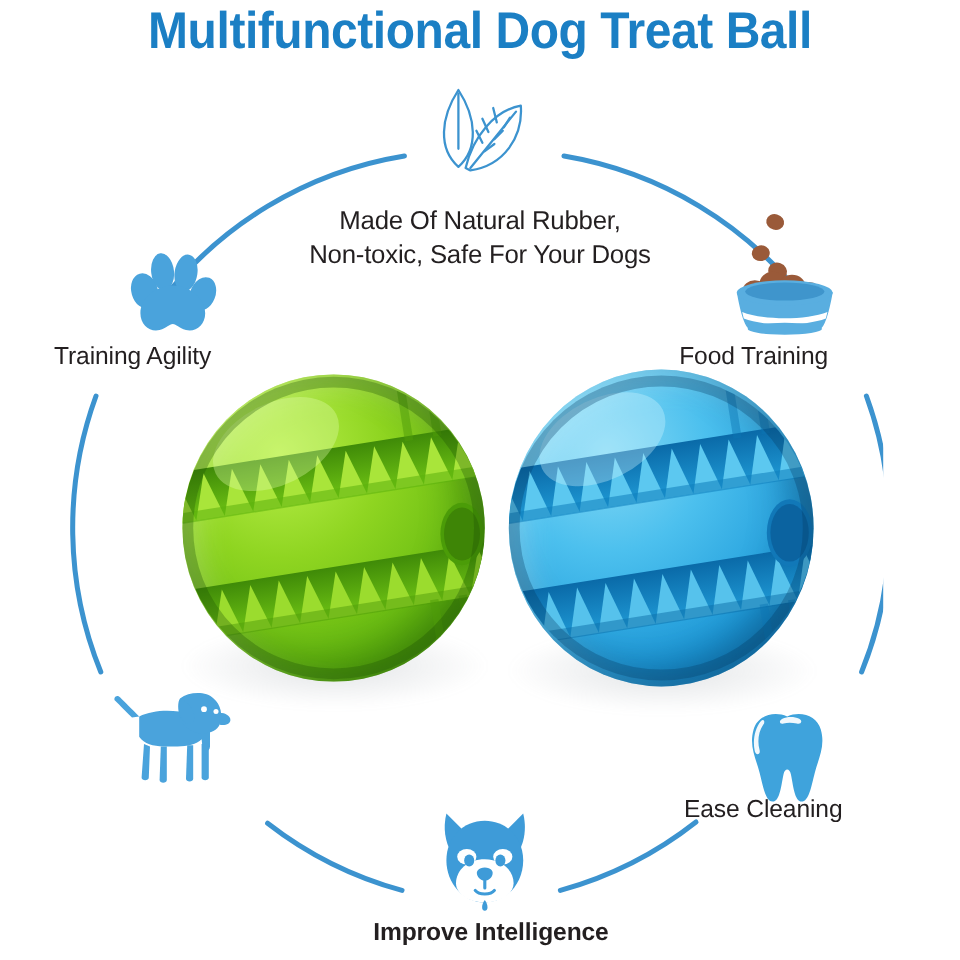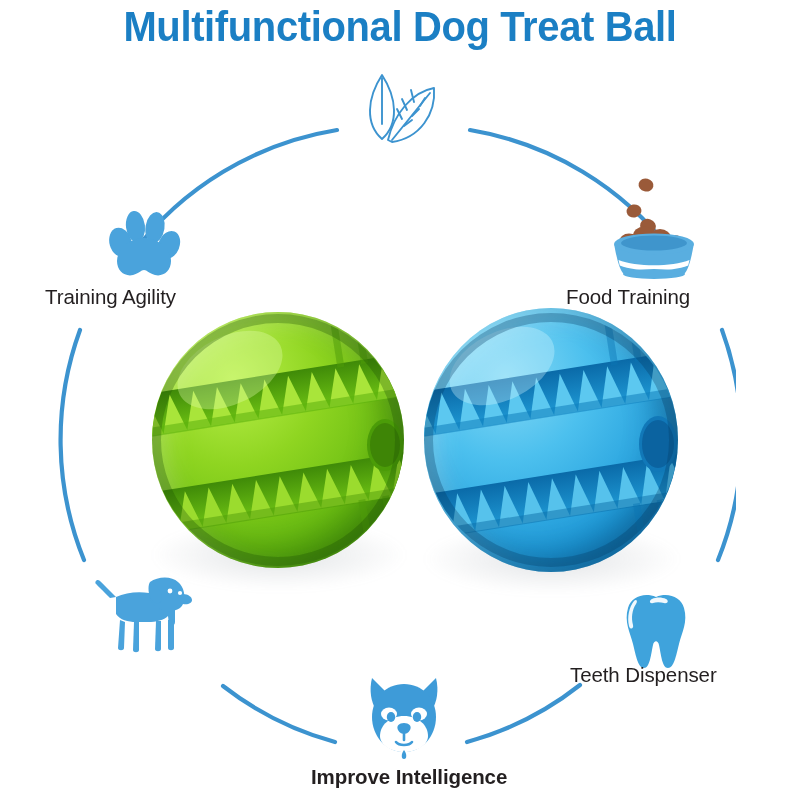--- a/index.html
+++ b/index.html
@@ -113,20 +113,24 @@
         <path d="M62 40 L59 28"></path>
         <path d="M55 48 L50 37"></path>
         <path d="M50 57 L45 47"></path>
         <path d="M68 44 L73 36"></path>
         <path d="M60 54 L67 47"></path>
         <path d="M52 64 L60 58"></path>
       </g>
     </svg>
   </div>
 
+  <div class="center-claim">
+    <span>Made Of Natural Rubber,</span>
+    <span>Non-toxic, Safe For Your Dogs</span>
+  </div>
 
   <div class="icon-box" style="left:98px;top:208px;width:84px;height:78px;">
     <svg viewBox="0 0 84 78" width="84" height="78">
       <g fill="#4AA3DC">
         <ellipse cx="22.5" cy="34.5" rx="11" ry="15" transform="rotate(-16 22.5 34.5)"></ellipse>
         <ellipse cx="37.5" cy="18.5" rx="9.5" ry="15.5" transform="rotate(-7 37.5 18.5)"></ellipse>
         <ellipse cx="57" cy="19.5" rx="9.5" ry="15.5" transform="rotate(9 57 19.5)"></ellipse>
         <ellipse cx="71" cy="37" rx="10.5" ry="14.5" transform="rotate(22 71 37)"></ellipse>
         <path d="M46 30 C60 30 73 41 73 53 C73 63 65 69 57 67 C51 65.5 49 62 46 62
                  C43 62 41 65.5 35 67 C27 69 19 63 19 53 C19 41 32 30 46 30 Z"></path>
@@ -202,21 +206,21 @@
 
   <div class="icon-box" style="left:612px;top:588px;width:88px;height:88px;">
     <svg viewBox="0 0 88 88" width="88" height="88">
       <path d="M16 20 C19 9 32 4 44 9 C56 4 69 9 72 20 C76 34 70 44 67 56
                C64 68 62 80 56 80 C50 80 49 66 47 57 C46 52 42 52 41 57
                C39 66 38 80 32 80 C26 80 24 68 21 56 C18 44 12 34 16 20 Z" fill="#3FA3DC"></path>
       <path d="M24 16 C20 22 19 30 21 37 C22 41 18 42 17 38 C15 29 17 19 22 13 C24.5 10.5 26 13.5 24 16 Z" fill="#FFFFFF" opacity=".92"></path>
       <path d="M40 11 C44 9 50 9 54 11 C57 12.5 56 16 52 15 C48 14 44 14 41 15 C37.5 16 36.8 12.5 40 11 Z" fill="#FFFFFF" opacity=".92"></path>
     </svg>
   </div>
-  <div class="feat-label" style="left:570px;top:663px;">Teeth Dispenser</div>
+  <div class="feat-label" style="left:570px;top:663px;">Ease Cleaning</div>
 
   <div class="icon-box" style="left:358px;top:672px;width:92px;height:88px;">
     <svg viewBox="0 0 92 88" width="92" height="88">
 
       <path d="M14 6 C11 18 13 30 18 38 L30 22 Z" fill="#3E9BD8"></path>
       <path d="M78 6 C81 18 79 30 74 38 L62 22 Z" fill="#3E9BD8"></path>
 
       <path d="M46 12 C64 12 78 26 78 45 C78 64 64 80 46 80 C28 80 14 64 14 45 C14 26 28 12 46 12 Z" fill="#3E9BD8"></path>
 
       <path d="M46 44 C60 44 70 53 70 64 C70 73 59 80 46 80 C33 80 22 73 22 64 C22 53 32 44 46 44 Z" fill="#FFFFFF"></path>

